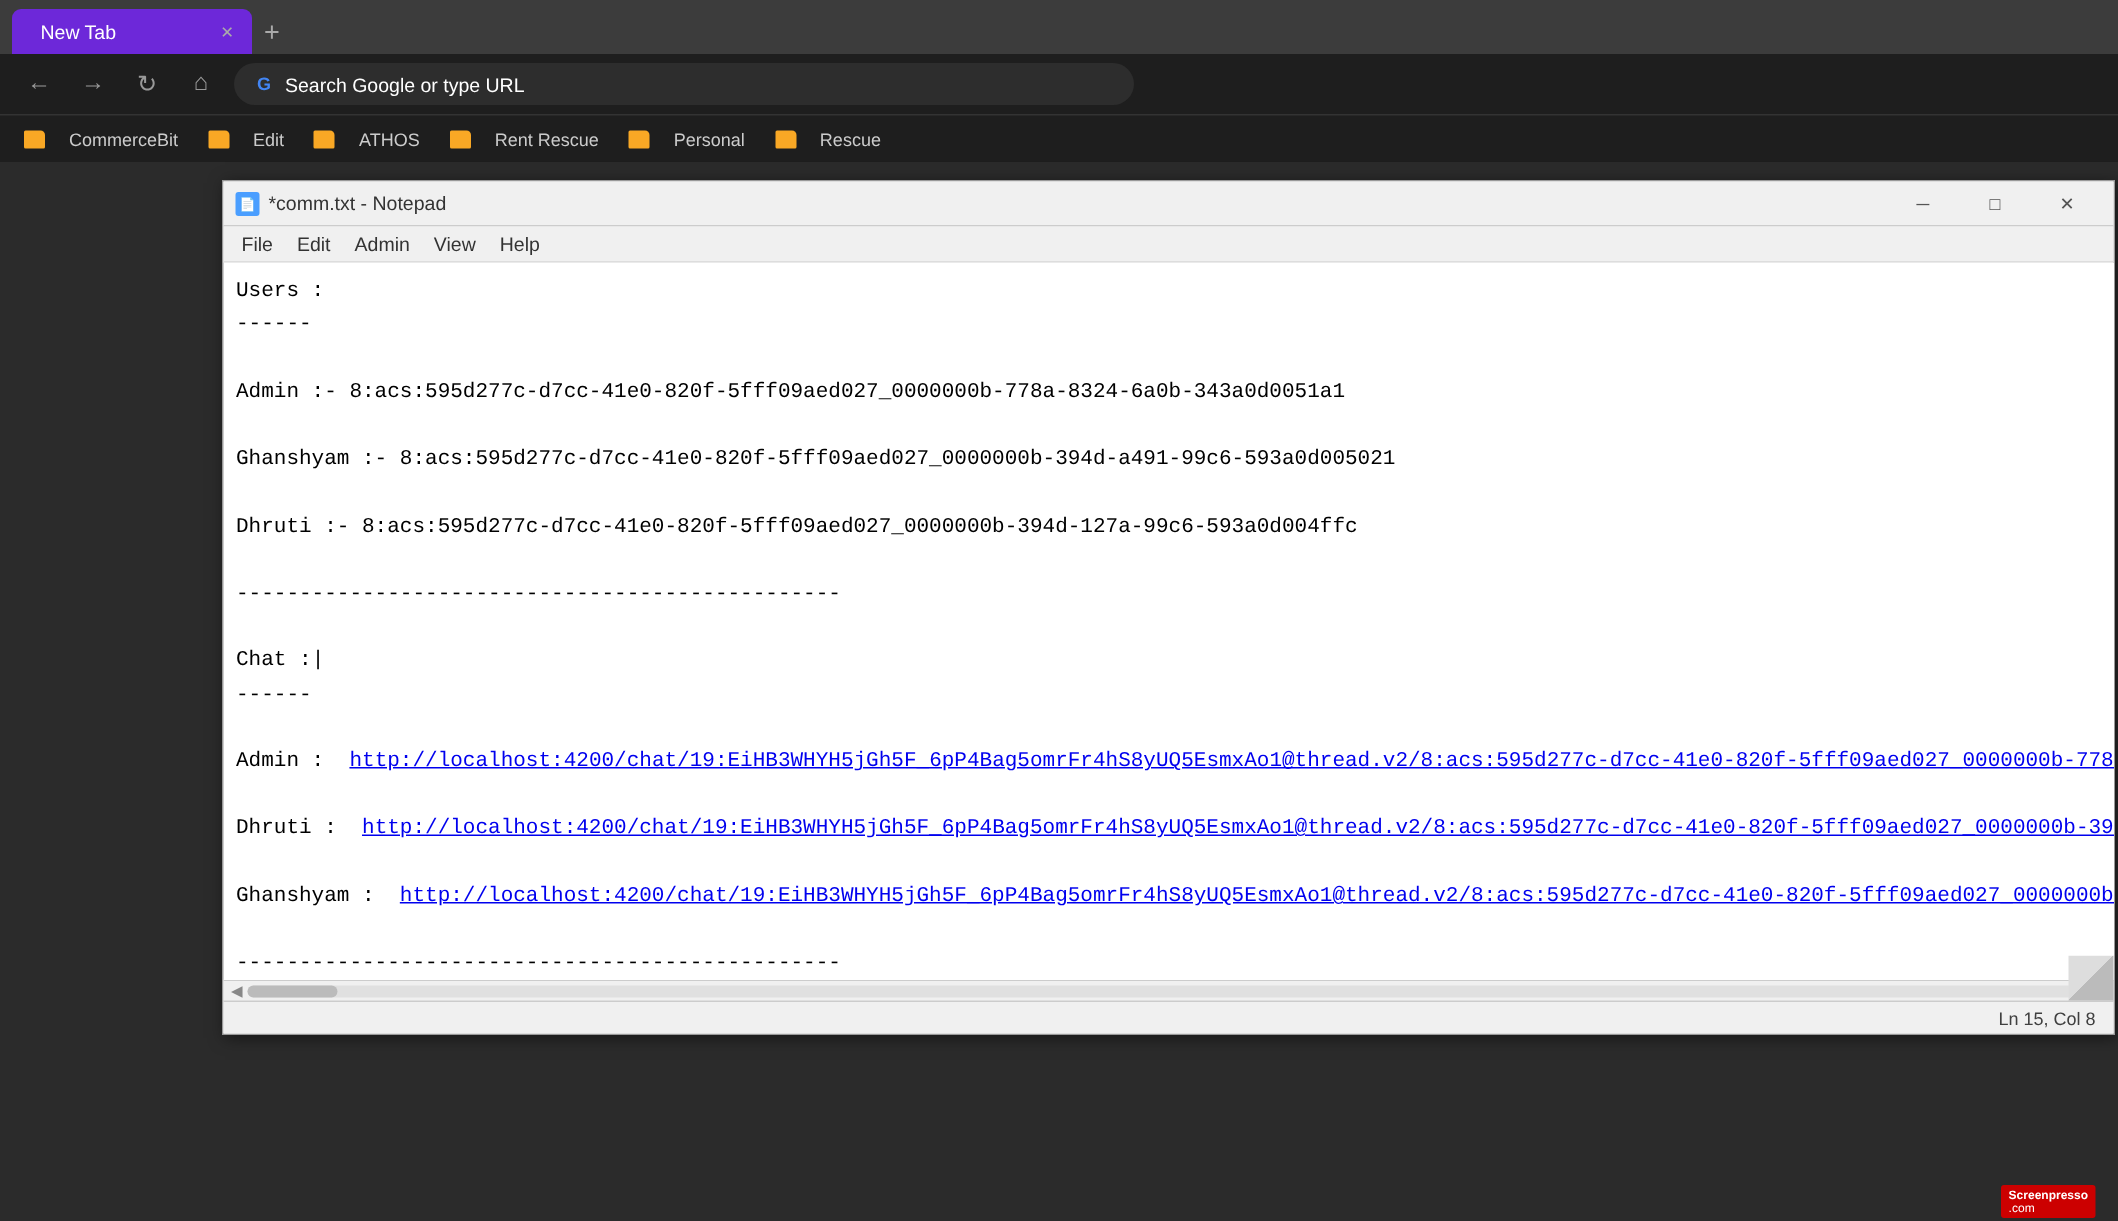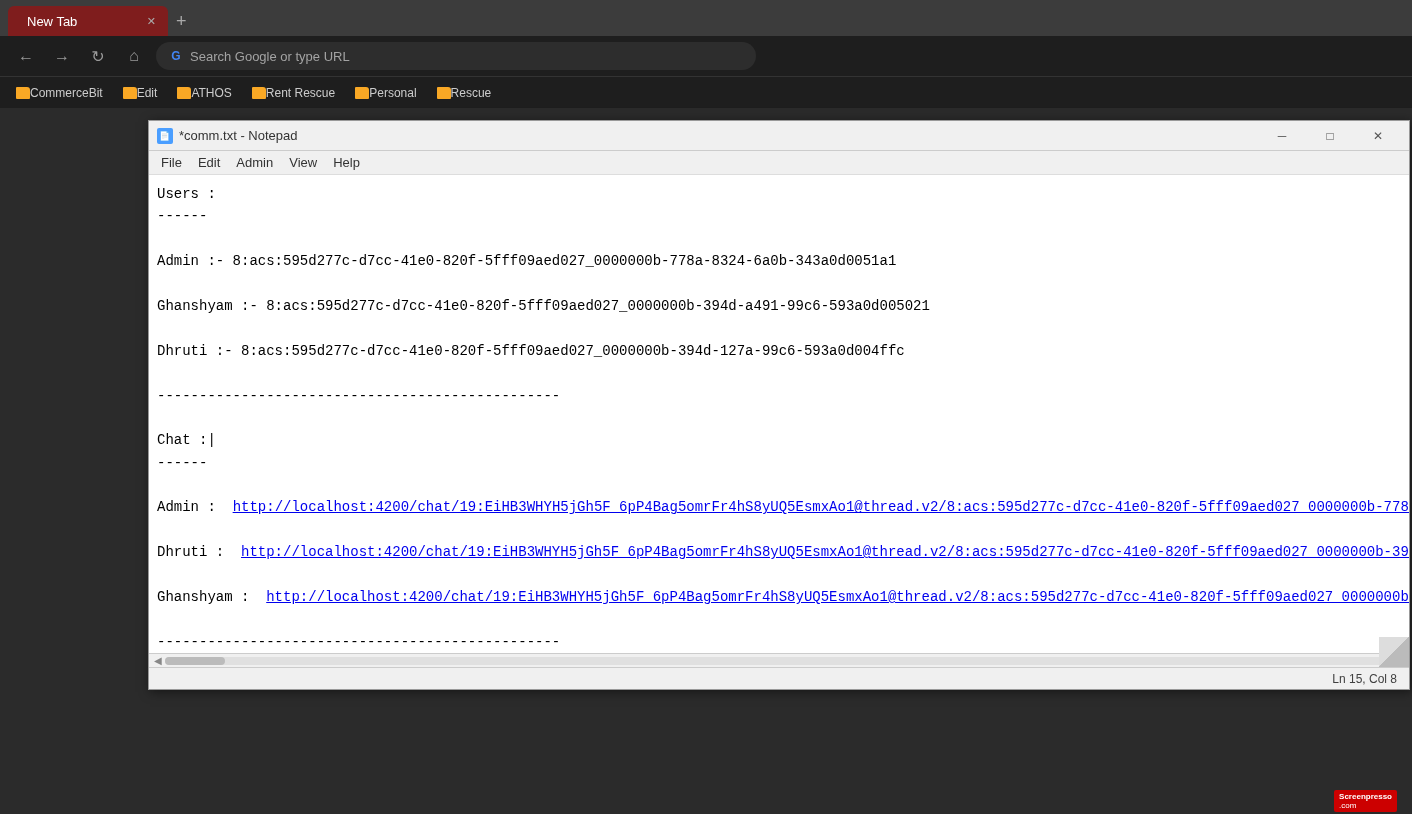--- a/index.html
+++ b/index.html
@@ -32,21 +32,21 @@
       font-size: 13px;
       padding: 0 12px;
       height: 30px;
       display: flex;
       align-items: center;
       gap: 8px;
       border-radius: 6px 6px 0 0;
       min-width: 160px;
     }
     .tab.active {
-      background: #7f1d1d;
+      background: #6d28d9;
       color: #fff;
       padding-left: 19px;
     }
     .tab-close {
       font-size: 11px;
       color: #aaa;
       cursor: pointer;
       margin-left: auto;
     }
     .new-tab-btn {
@@ -107,21 +107,21 @@
       height: 32px;
       display: flex;
       align-items: center;
       padding: 0 8px;
       gap: 4px;
       border-top: 1px solid #333;
     }
     .bookmark-item {
       display: flex;
       align-items: center;
-      gap: 0;
+      gap: 16px;
       padding: 3px 8px;
       border-radius: 4px;
       color: #ccc;
       font-size: 12px;
       cursor: pointer;
     }
     .bookmark-folder-icon {
       width: 14px;
       height: 12px;
       background: #f9a825;
@@ -324,21 +324,21 @@
   </div>
 </div>
 
 <div class="address-row">
   <div class="nav-btn">←</div>
   <div class="nav-btn">→</div>
   <div class="nav-btn">↻</div>
   <div class="nav-btn">⌂</div>
   <div class="address-bar">
     <div class="google-g">G</div>
-    <span style="color:#a3a3a3;">Search Google or type URL</span>
+    <span style="color:#ffffff;">Search Google or type URL</span>
   </div>
 </div>
 
 <div class="bookmarks-bar">
   <div class="bookmark-item">
     <div class="bookmark-folder-icon"></div>
     <span>CommerceBit</span>
   </div>
   <div class="bookmark-item">
     <div class="bookmark-folder-icon"></div>

